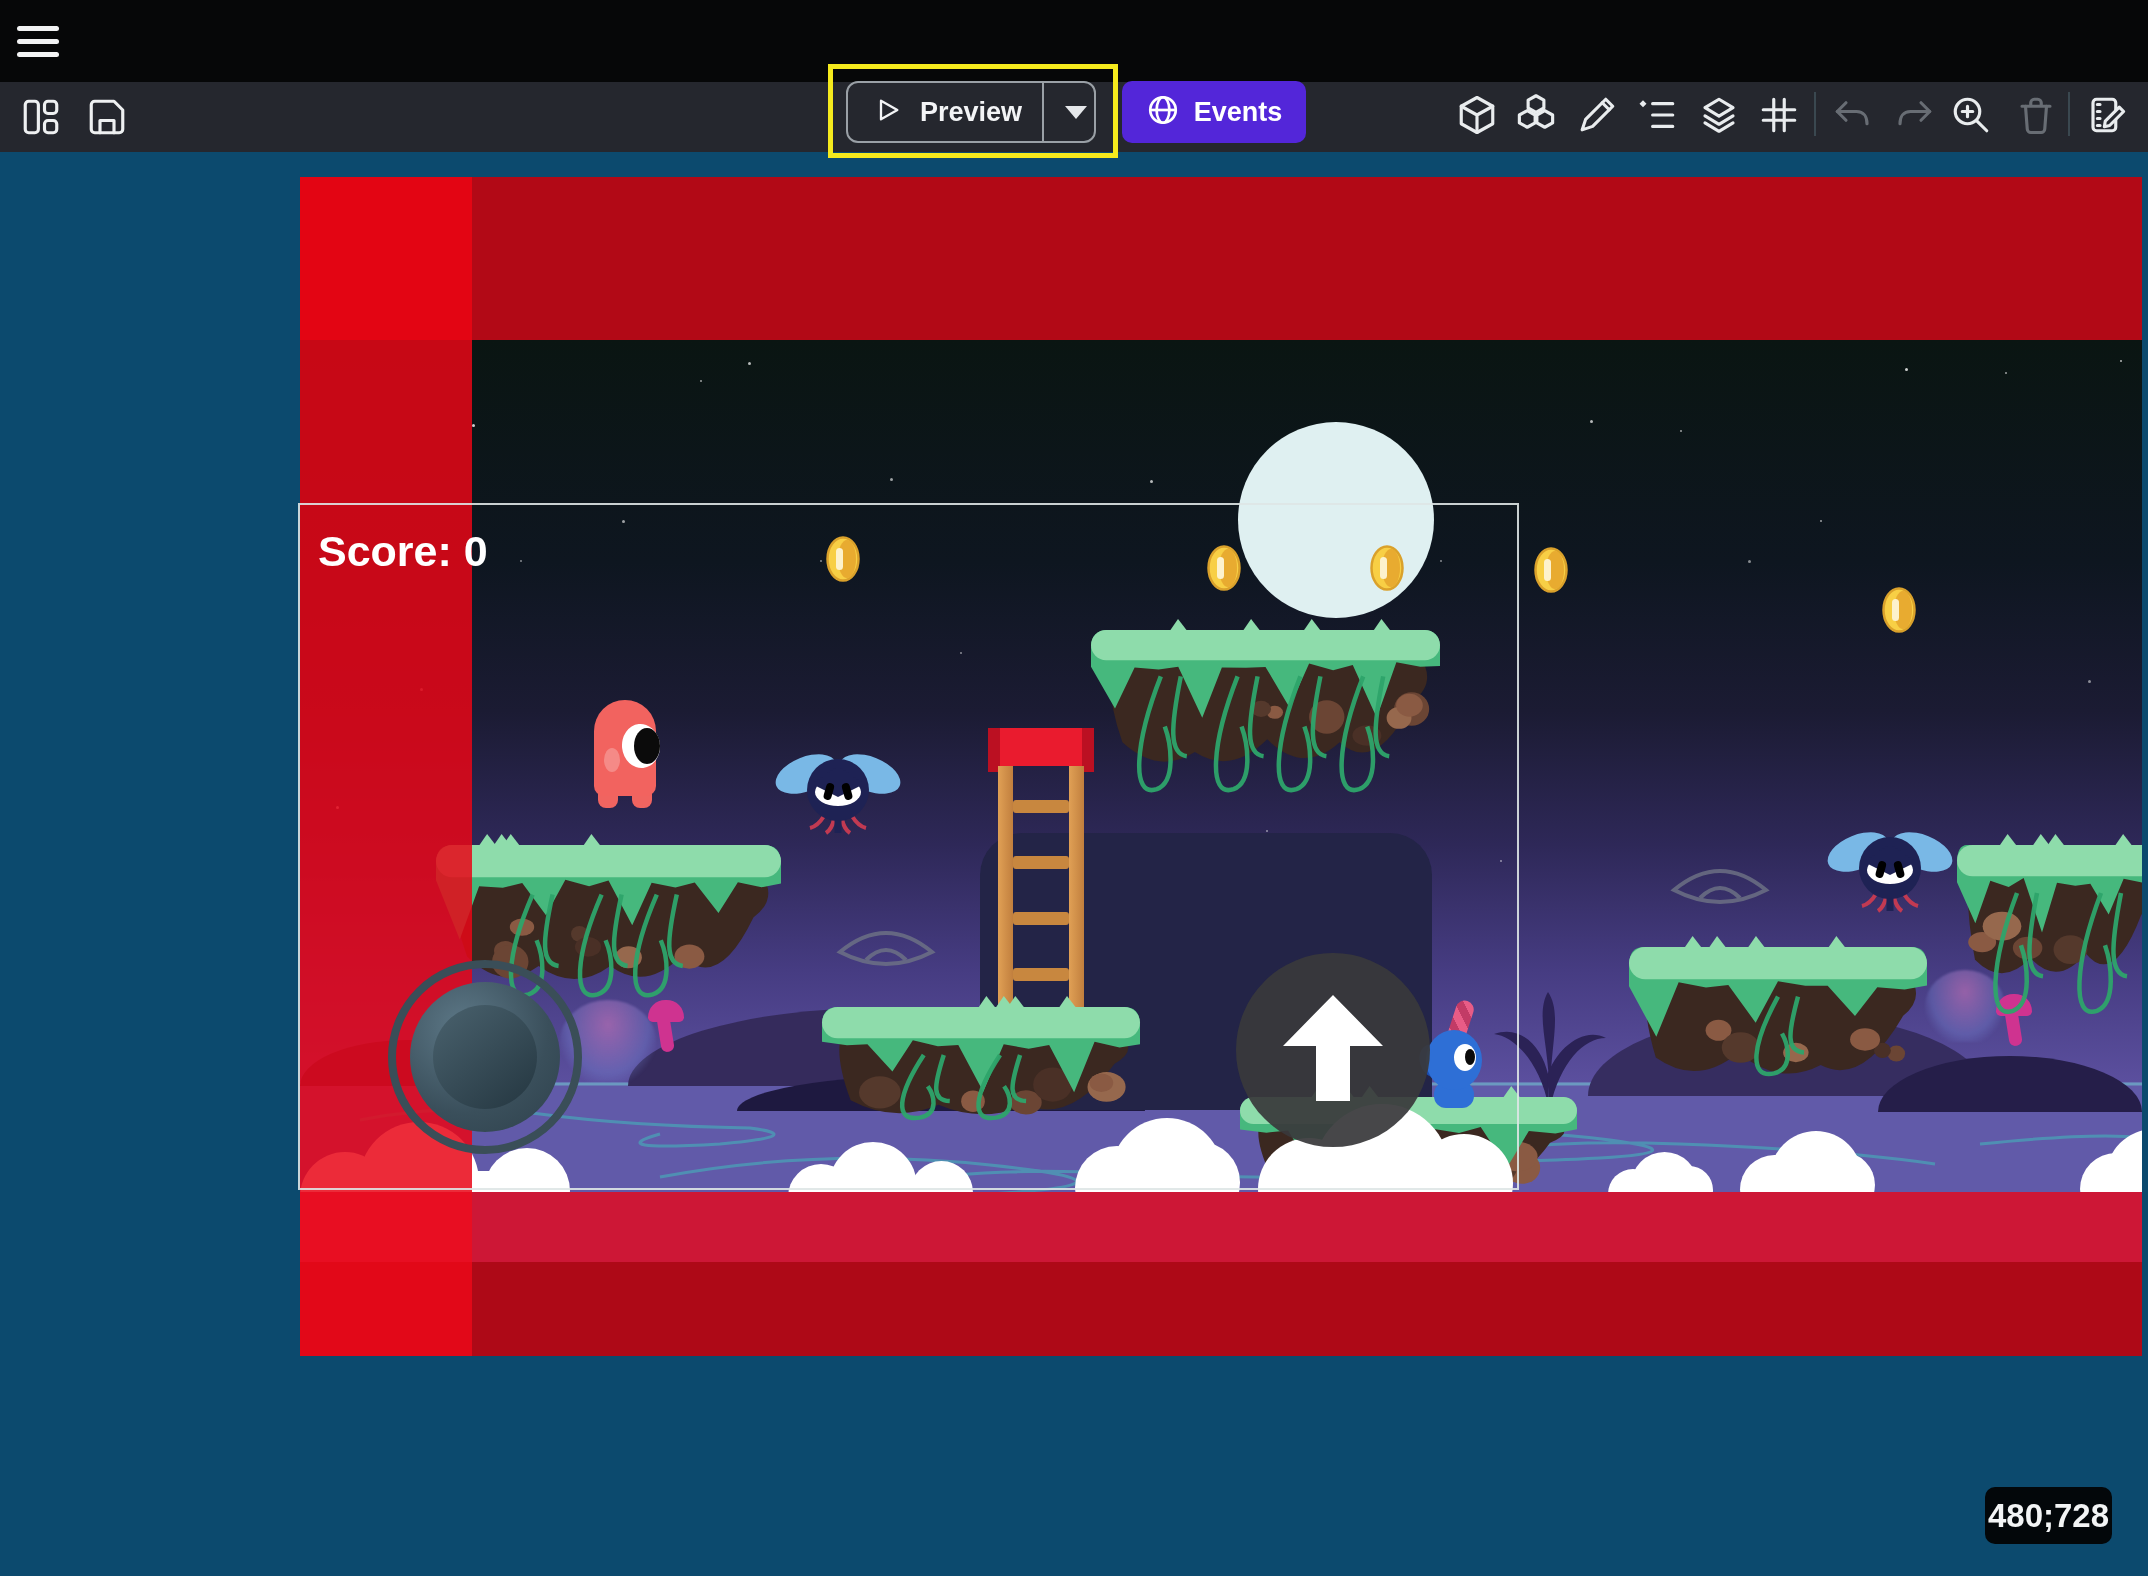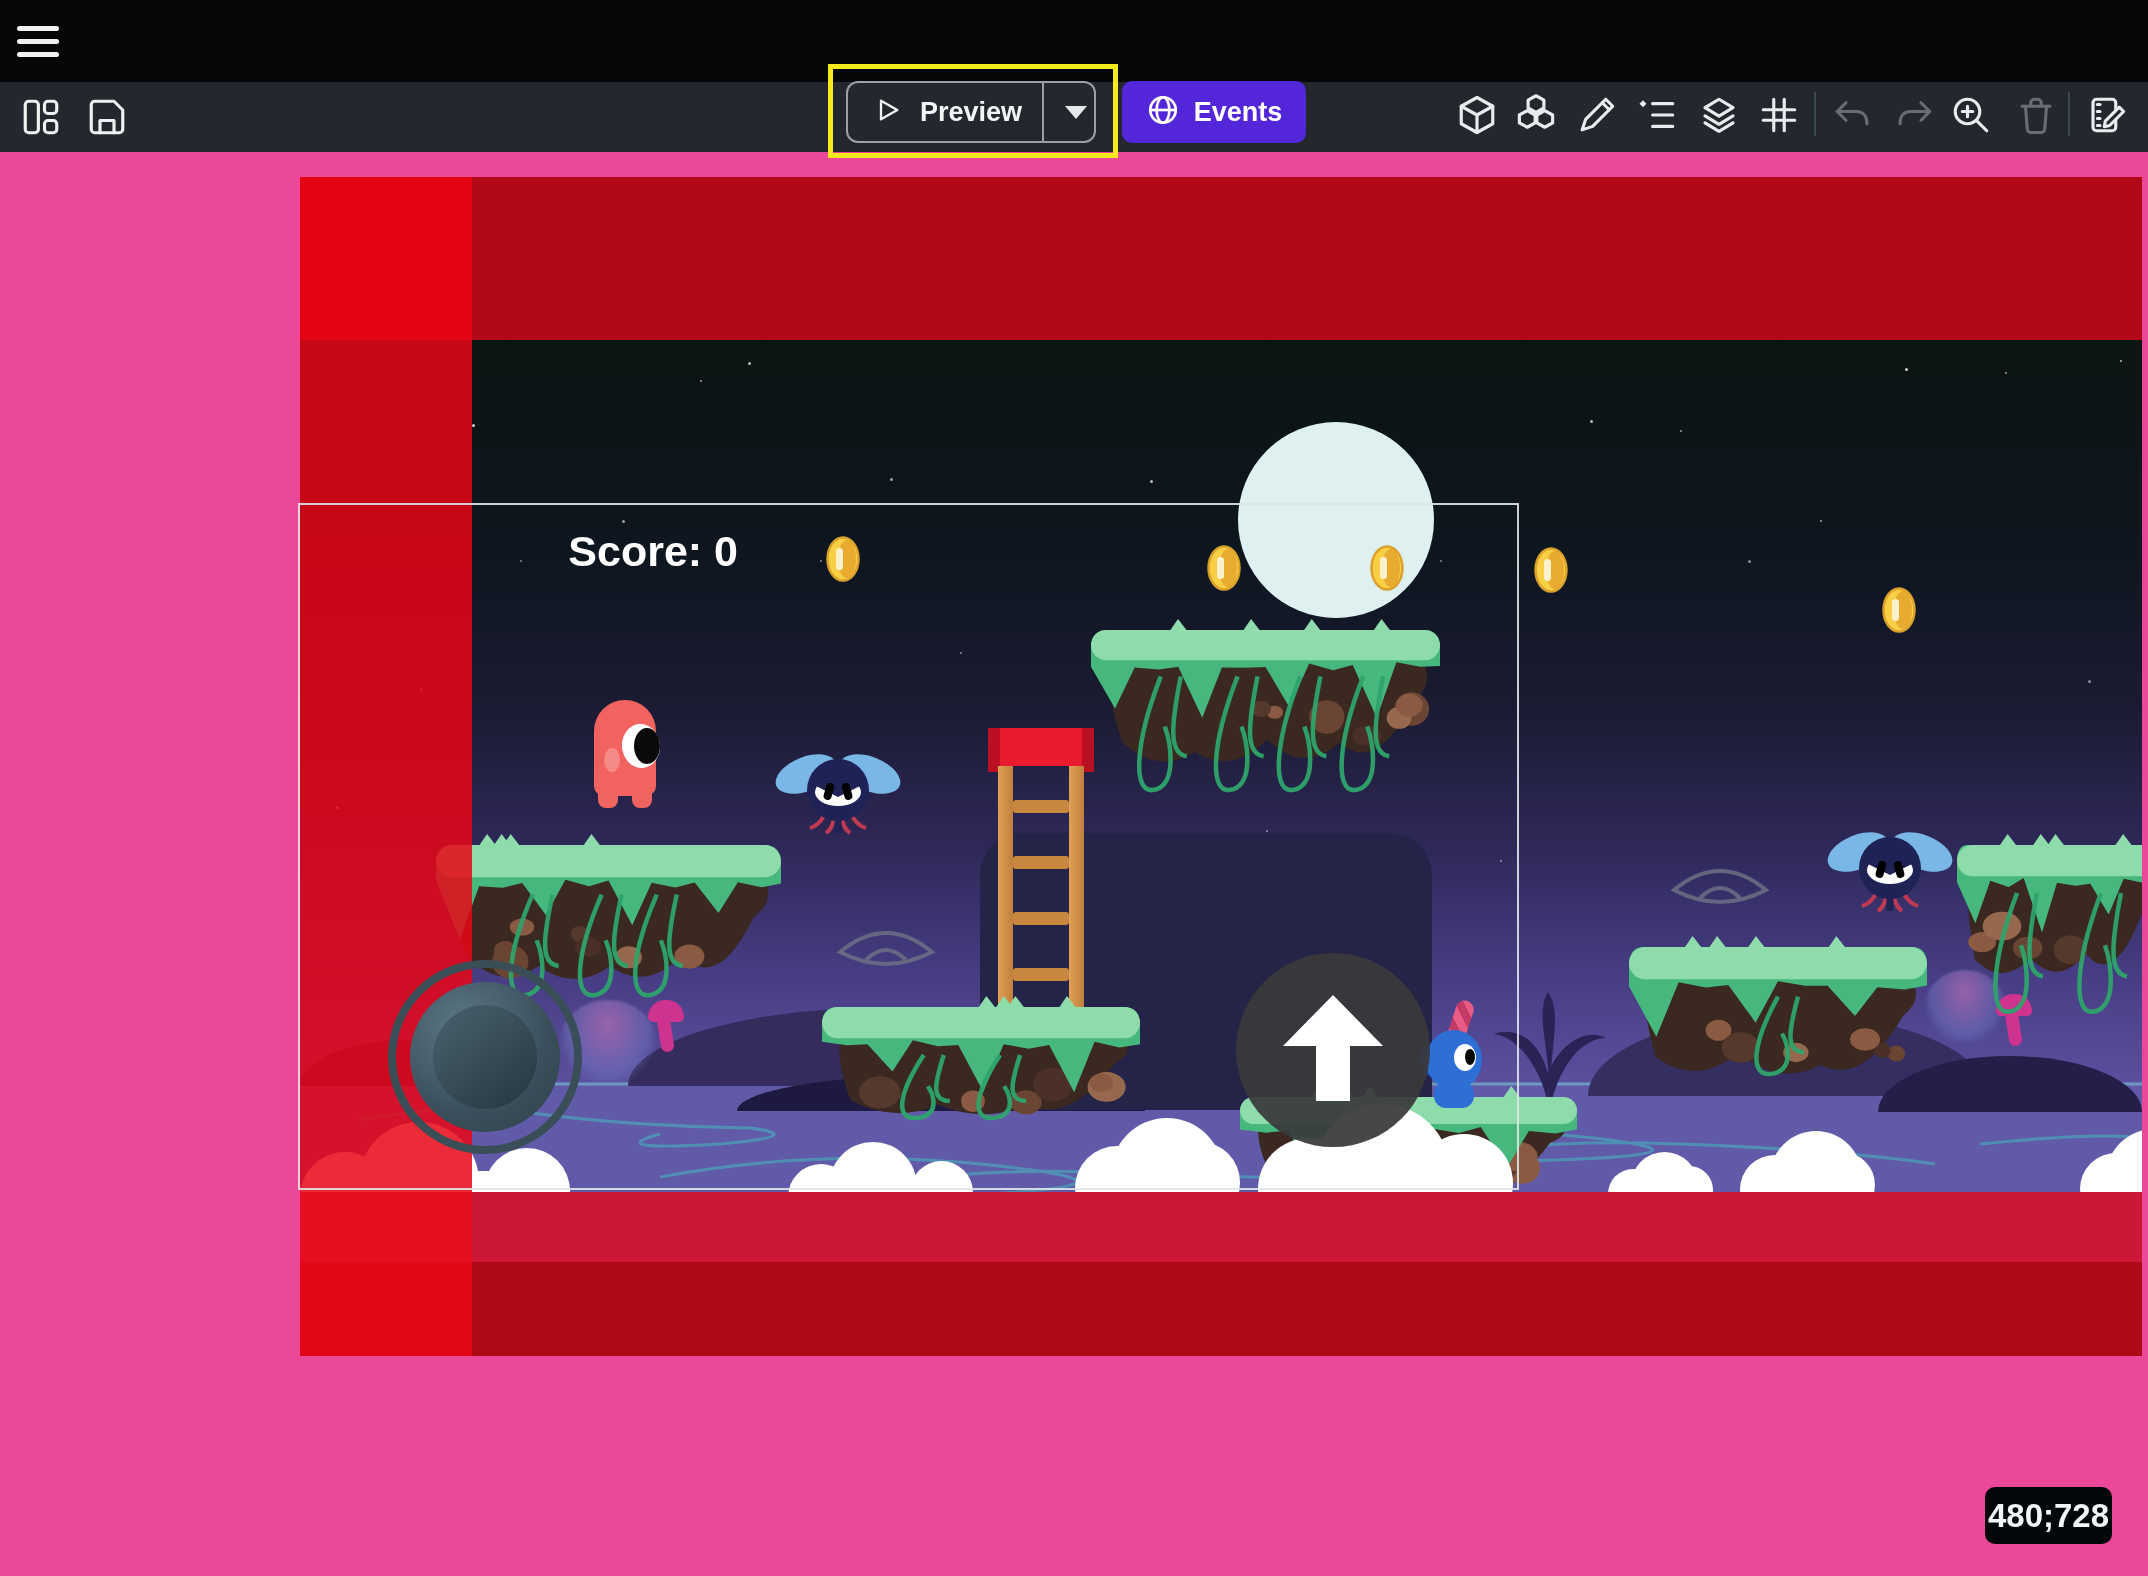--- a/index.html
+++ b/index.html
@@ -1,16 +1,16 @@
 <!DOCTYPE html>
 <html><head>
 <meta charset="utf-8">
 <style>
   html,body{margin:0;padding:0;background:#0d1714;}
-  #app{position:relative;width:2148px;height:1576px;overflow:hidden;background:#ec4899;
+  #app{position:relative;width:2148px;height:1576px;overflow:hidden;background:#0c4a6e;
        font-family:"Liberation Sans",sans-serif;-webkit-font-smoothing:antialiased;}
   .abs{position:absolute;}
   
   #tabbar{left:0;top:0;width:2148px;height:82px;background:#060708;z-index:40;}
   .tab{position:absolute;top:8px;height:74px;border-radius:14px 14px 0 0;display:flex;
        align-items:center;justify-content:center;gap:16px;box-sizing:border-box;cursor:pointer;}
   .tab.inactive{background:#2a2d33;color:#c8cccf;}
   .tab.active{background:#232429;border:2px solid #8f949a;border-bottom:none;color:#ffffff;}
   .tab .label{font-size:27px;}
   .tab .close{font-size:22px;color:#dfe2e4;padding:2px 4px;}
@@ -26,21 +26,21 @@
   #preview-btn .play{margin-left:26px;}
   #preview-btn .lbl{margin-left:18px;font-size:27px;font-weight:bold;color:#f3f4f6;}
   #preview-btn .vdiv{position:absolute;left:194px;top:0;bottom:0;width:2px;background:#9aa0a6;}
   #preview-btn .chev{position:absolute;left:206px;top:0;width:44px;height:100%;display:flex;align-items:center;justify-content:center;}
   #preview-btn .chev i{display:block;width:0;height:0;border-left:11px solid transparent;border-right:11px solid transparent;border-top:13px solid #e5e7ea;}
   #publish-btn{left:1122px;top:81px;width:184px;height:62px;background:#5326d9;border-radius:10px;z-index:44;
       display:flex;align-items:center;justify-content:center;gap:14px;cursor:pointer;}
   #publish-btn .lbl{font-size:27px;font-weight:bold;color:#ffffff;}
   
   #scene-clip{left:0;top:152px;width:2142px;height:1424px;overflow:hidden;z-index:1;}
-  #scene-origin{position:absolute;left:0;top:-152px;width:2148px;height:1372px;text-align:right;}
+  #scene-origin{position:absolute;left:0;top:-152px;width:2148px;height:1372px;}
   #scene-origin > div, #scene-origin > svg{position:absolute;}
   .star{border-radius:50%;background:#ffffff;}
   .cloud span{position:absolute;background:#ffffff;border-radius:50%;}
   #score{z-index:11;color:#ffffff;font-size:43px;font-weight:bold;}
   #frame{z-index:13;border:2px solid rgba(222,230,230,0.9);box-sizing:border-box;}
   #joystick{z-index:12;}
   #upbtn{z-index:12;background:rgba(57,57,59,0.93);border-radius:50%;cursor:pointer;}
   #upbtn .arrow{position:absolute;left:47px;top:42px;width:100px;height:106px;background:#ffffff;
       clip-path:polygon(50% 0%,100% 48%,67% 48%,67% 100%,33% 100%,33% 48%,0% 48%);}
   #coordbadge{left:1985px;top:1487px;width:127px;height:57px;background:#03070a;border-radius:10px;z-index:50;

